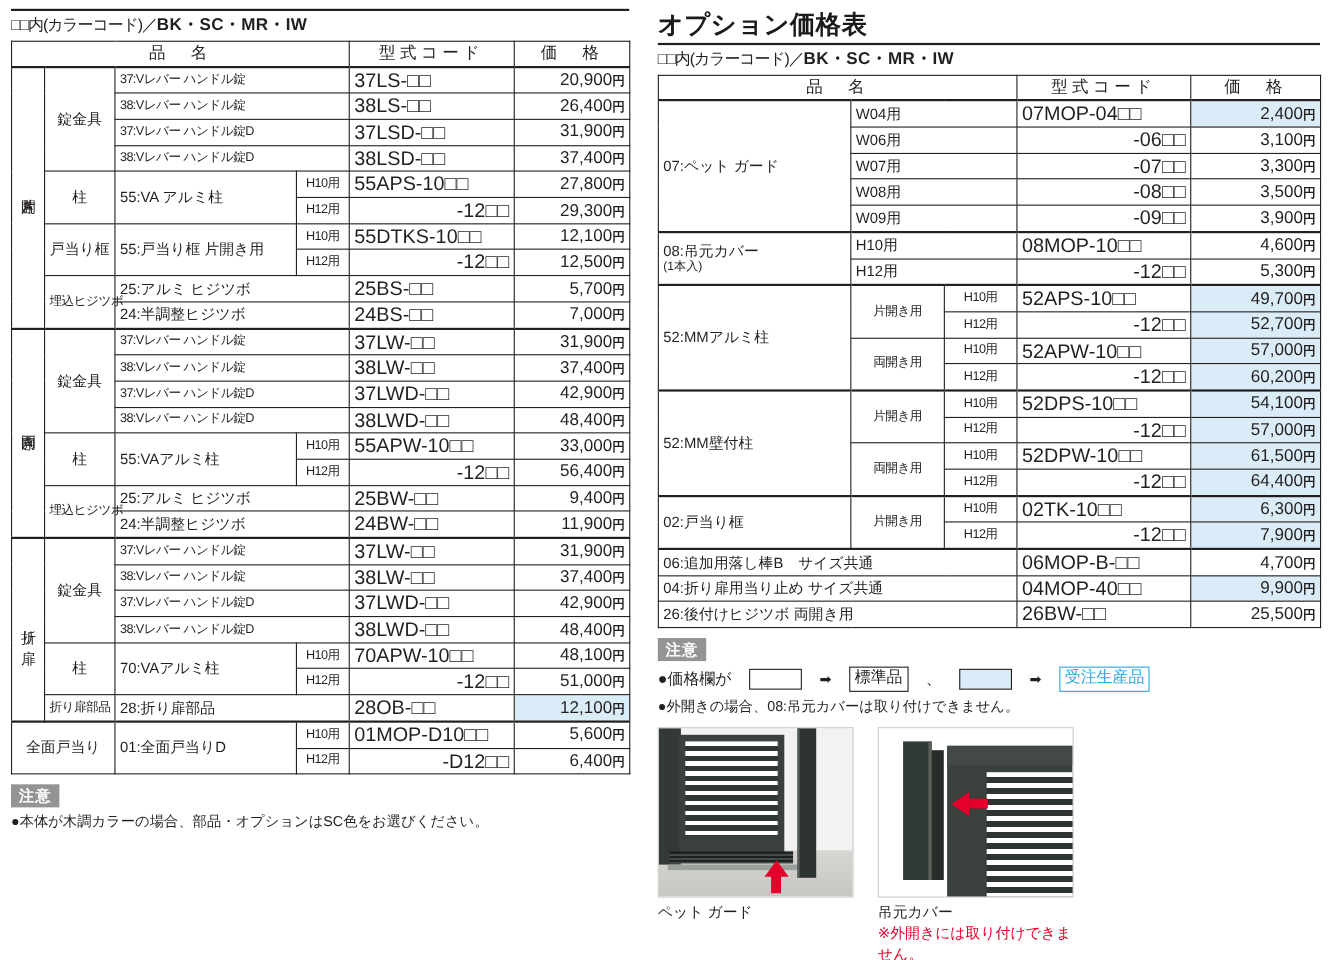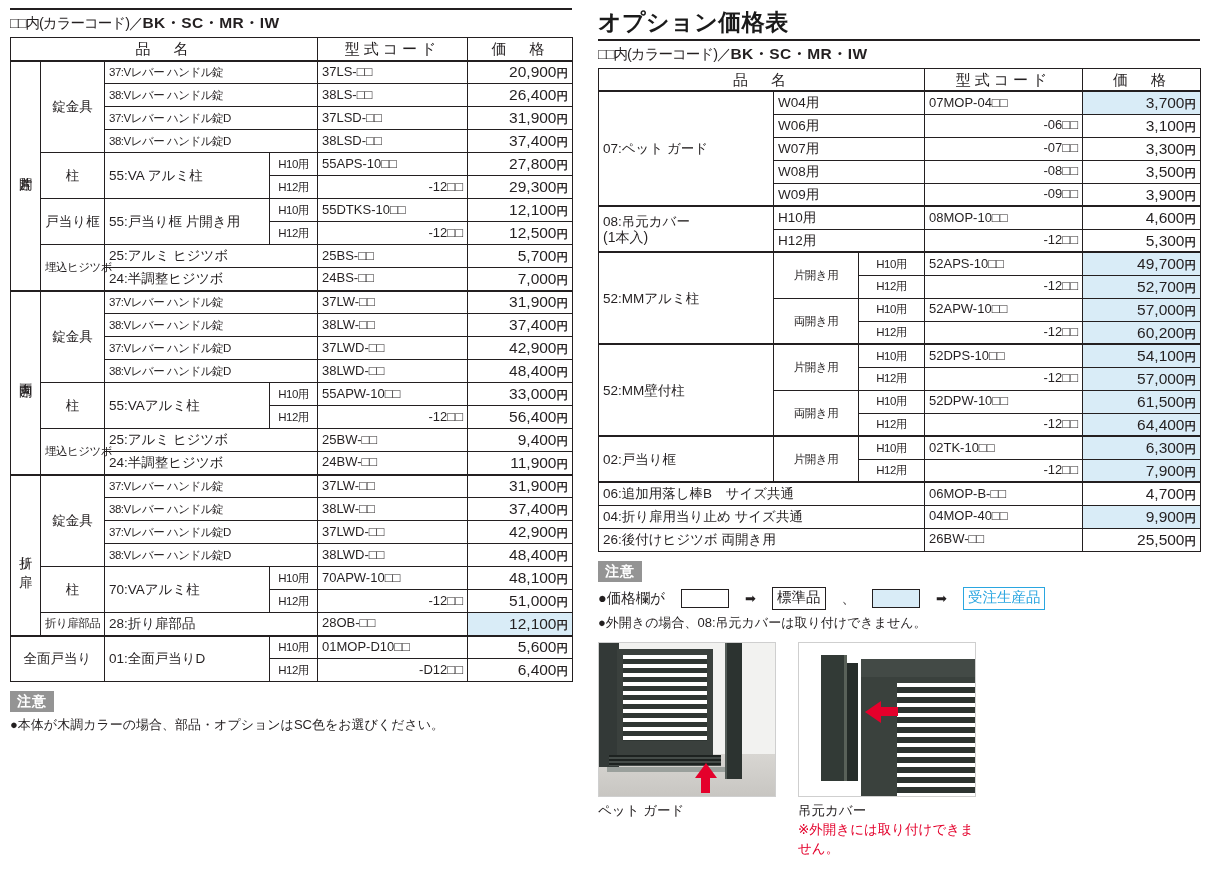--- a/index.html
+++ b/index.html
@@ -45,41 +45,41 @@
   }
   table.price th.hdr {
     font-size: 15px; text-align: center; letter-spacing: 4px;
     padding-bottom: 2px;
   }
   thead tr th { border-top: 2.5px solid #231f20; border-bottom: 2.5px solid #231f20; }
 
   .tname { text-align: left; white-space: nowrap; font-size: 13.5px; }
   .tname.ctr { text-align: center; margin-left: 12px; }
   .code {
-    font-weight: bold; font-size: 13px; text-align: left;
+    font-weight: bold; font-size: 18px; text-align: left;
     letter-spacing: 0px; white-space: nowrap;
   }
   .code.r { text-align: right; }
   .price-cell {
     text-align: right; font-weight: bold; font-size: 15.5px;
     white-space: nowrap; padding-right: 5px;
   }
   .price-cell .yen { font-size: 11.5px; font-weight: bold; }
   .hl { background: #d9ecf7; }
 
   .vert {
     writing-mode: vertical-rl; text-orientation: upright;
     text-align: center; letter-spacing: 1px;
     margin: 0 auto; line-height: 1;
     font-size: 13.5px;
   }
   td.vcell { text-align: center; padding: 0; }
   td.small { font-size: 11.5px; text-align: center; white-space: nowrap; letter-spacing: -0.5px;}
   td.ctr { text-align: center; }
-  .sub { font-size: 14px; }
+  .sub { font-size: 11px; }
 
   .grp-top  { border-top: 2.5px solid #231f20 !important; }
   .tbl-bottom td { border-bottom: 2.5px solid #231f20; }
 
   
   .note-wrap { margin-top: 9px; }
   .badge {
     display: inline-block; background: #949494; color: #ffffff;
     font-size: 14px; font-weight: bold; padding: 1px 7px 2px 7px;
     letter-spacing: 1px; line-height: 1.3;
@@ -364,21 +364,21 @@
           <th class="hdr">価　格</th>
         </tr>
       </thead>
       <tbody id="right-body">
           <tr>
             <td class="tname grp-top" rowspan="5">
               <div>07:ペット ガード</div>
             </td>
             <td class="tname grp-top" colspan="2" rowspan="1">W04用</td>
             <td class="code grp-top">07MOP-04□□</td>
-            <td class="price-cell hl grp-top"><span>3,700</span><span class="yen">円</span></td>
+            <td class="price-cell hl grp-top"><span>2,400</span><span class="yen">円</span></td>
           </tr>
           <tr>
             <td class="tname" colspan="2" rowspan="1">W06用</td>
             <td class="code r">-06□□</td>
             <td class="price-cell"><span>3,100</span><span class="yen">円</span></td>
           </tr>
           <tr>
             <td class="tname" colspan="2" rowspan="1">W07用</td>
             <td class="code r">-07□□</td>
             <td class="price-cell"><span>3,300</span><span class="yen">円</span></td>

